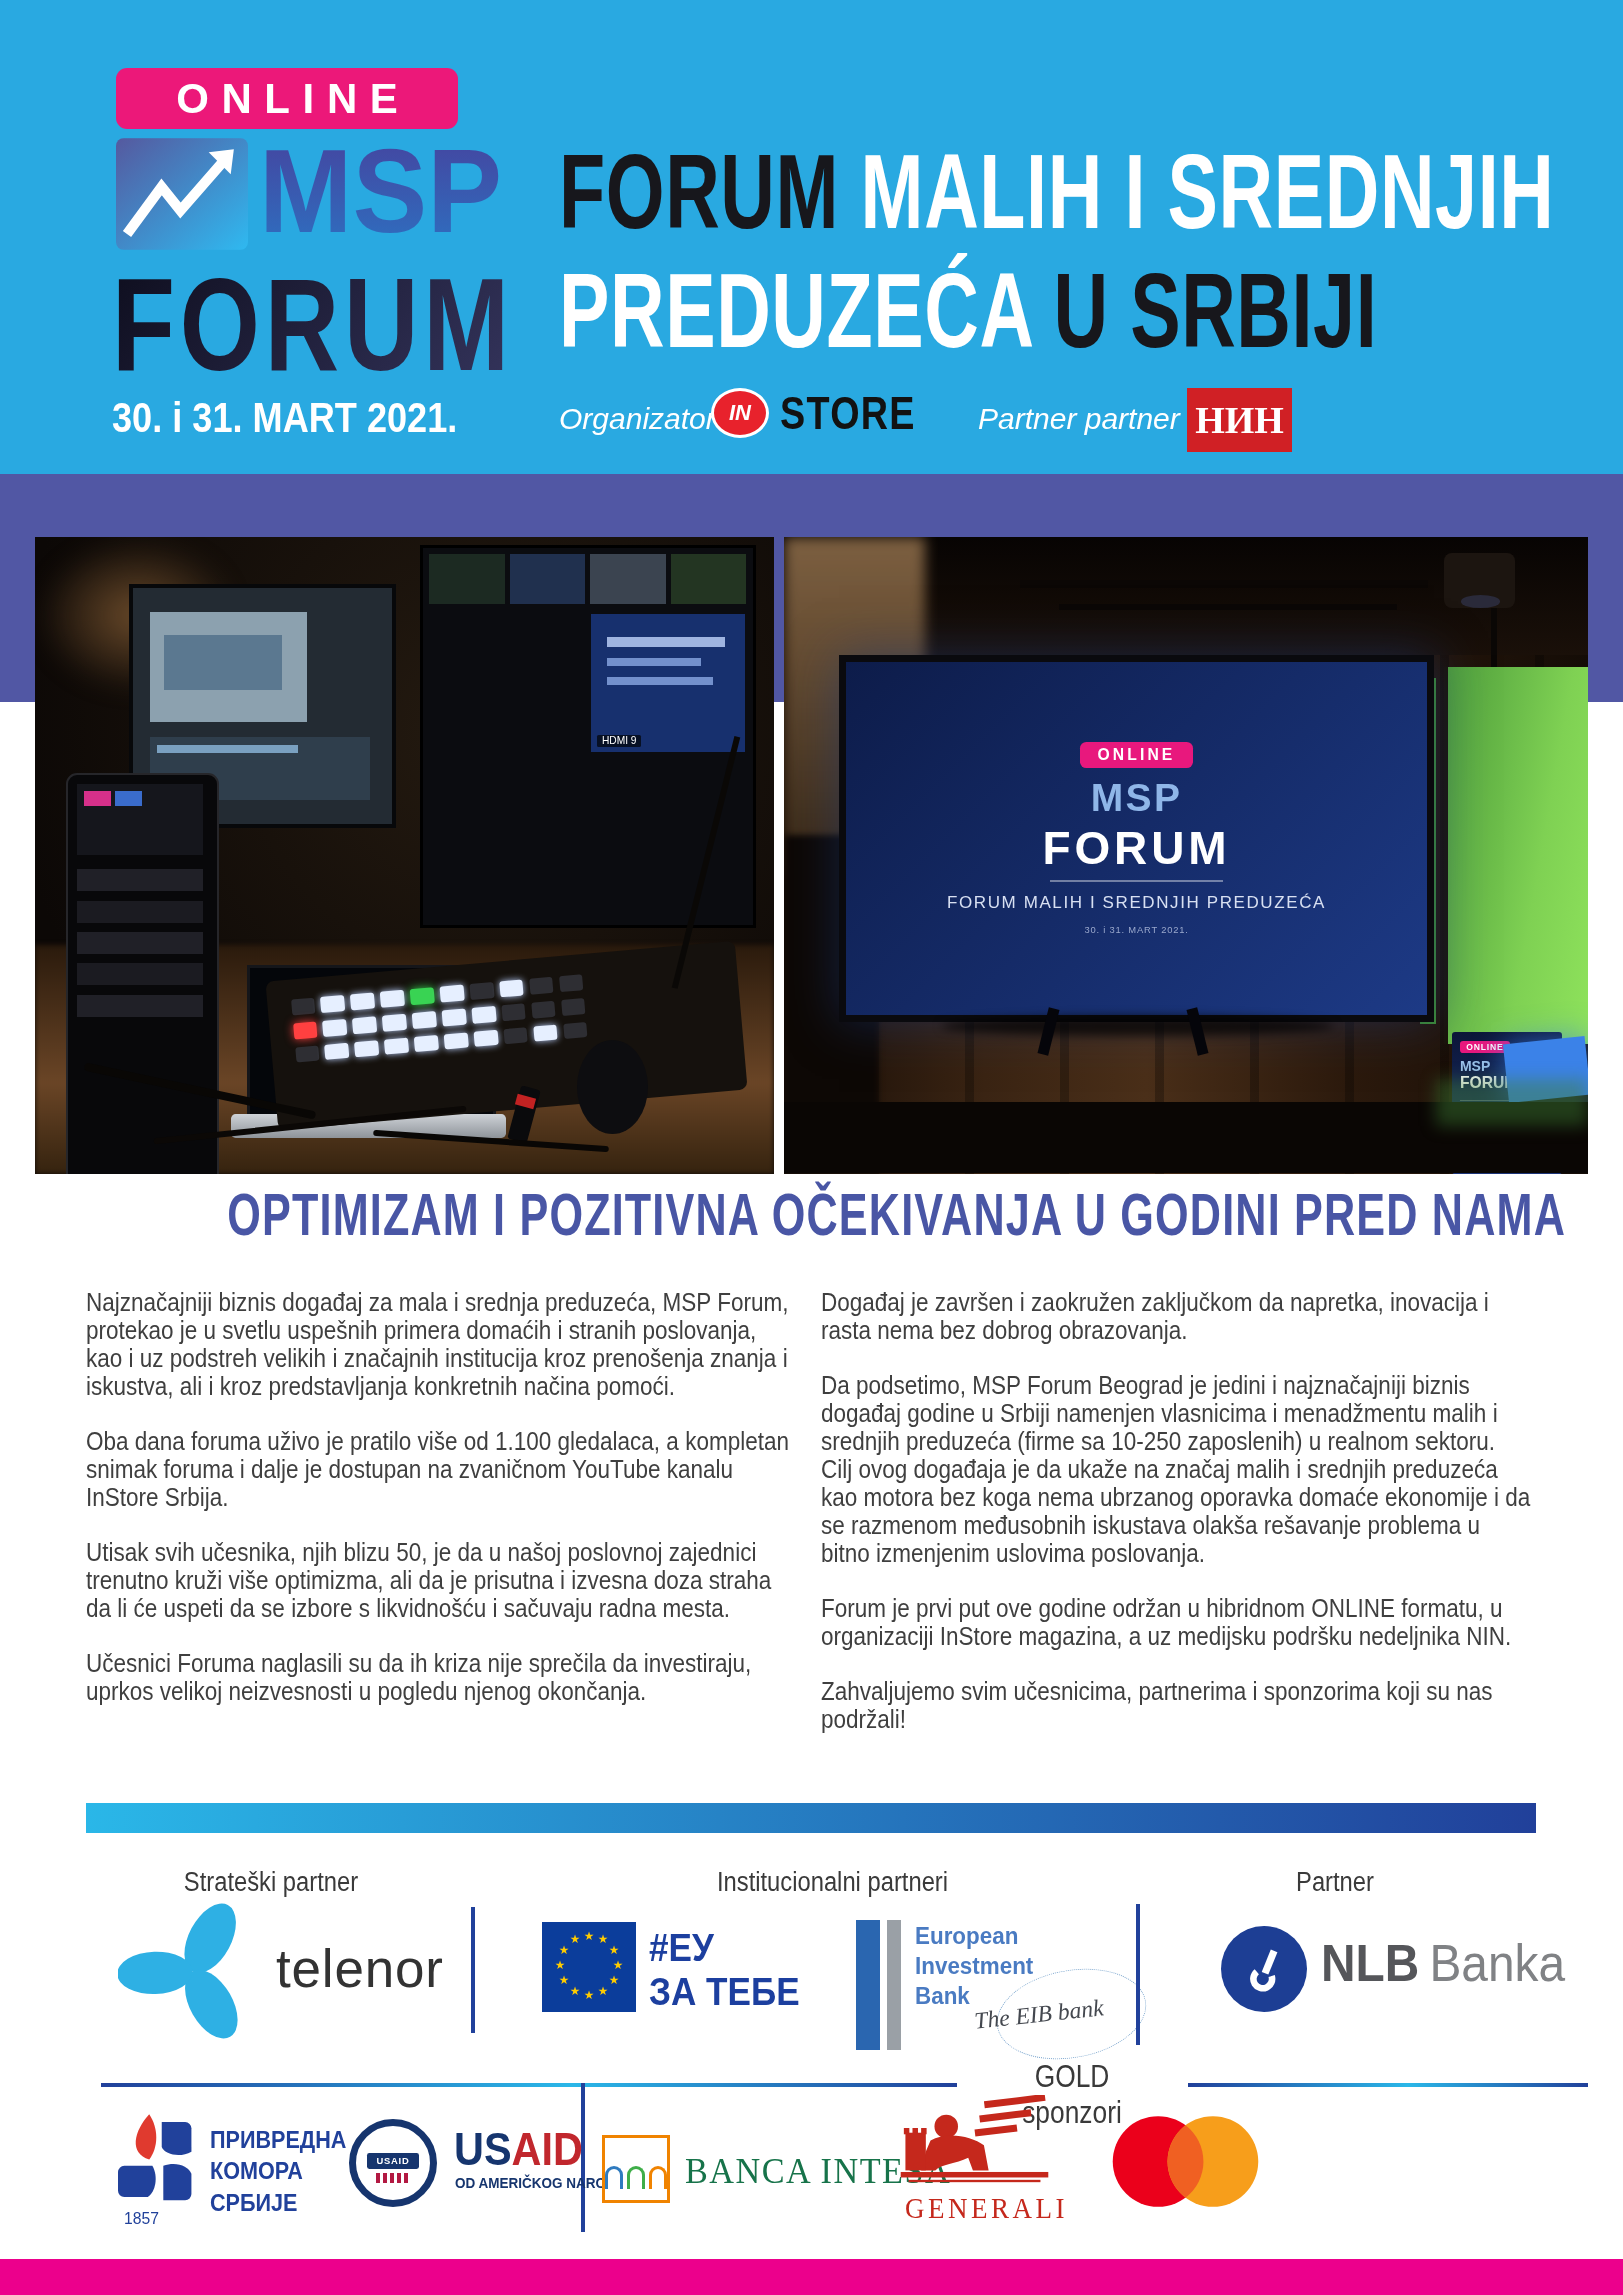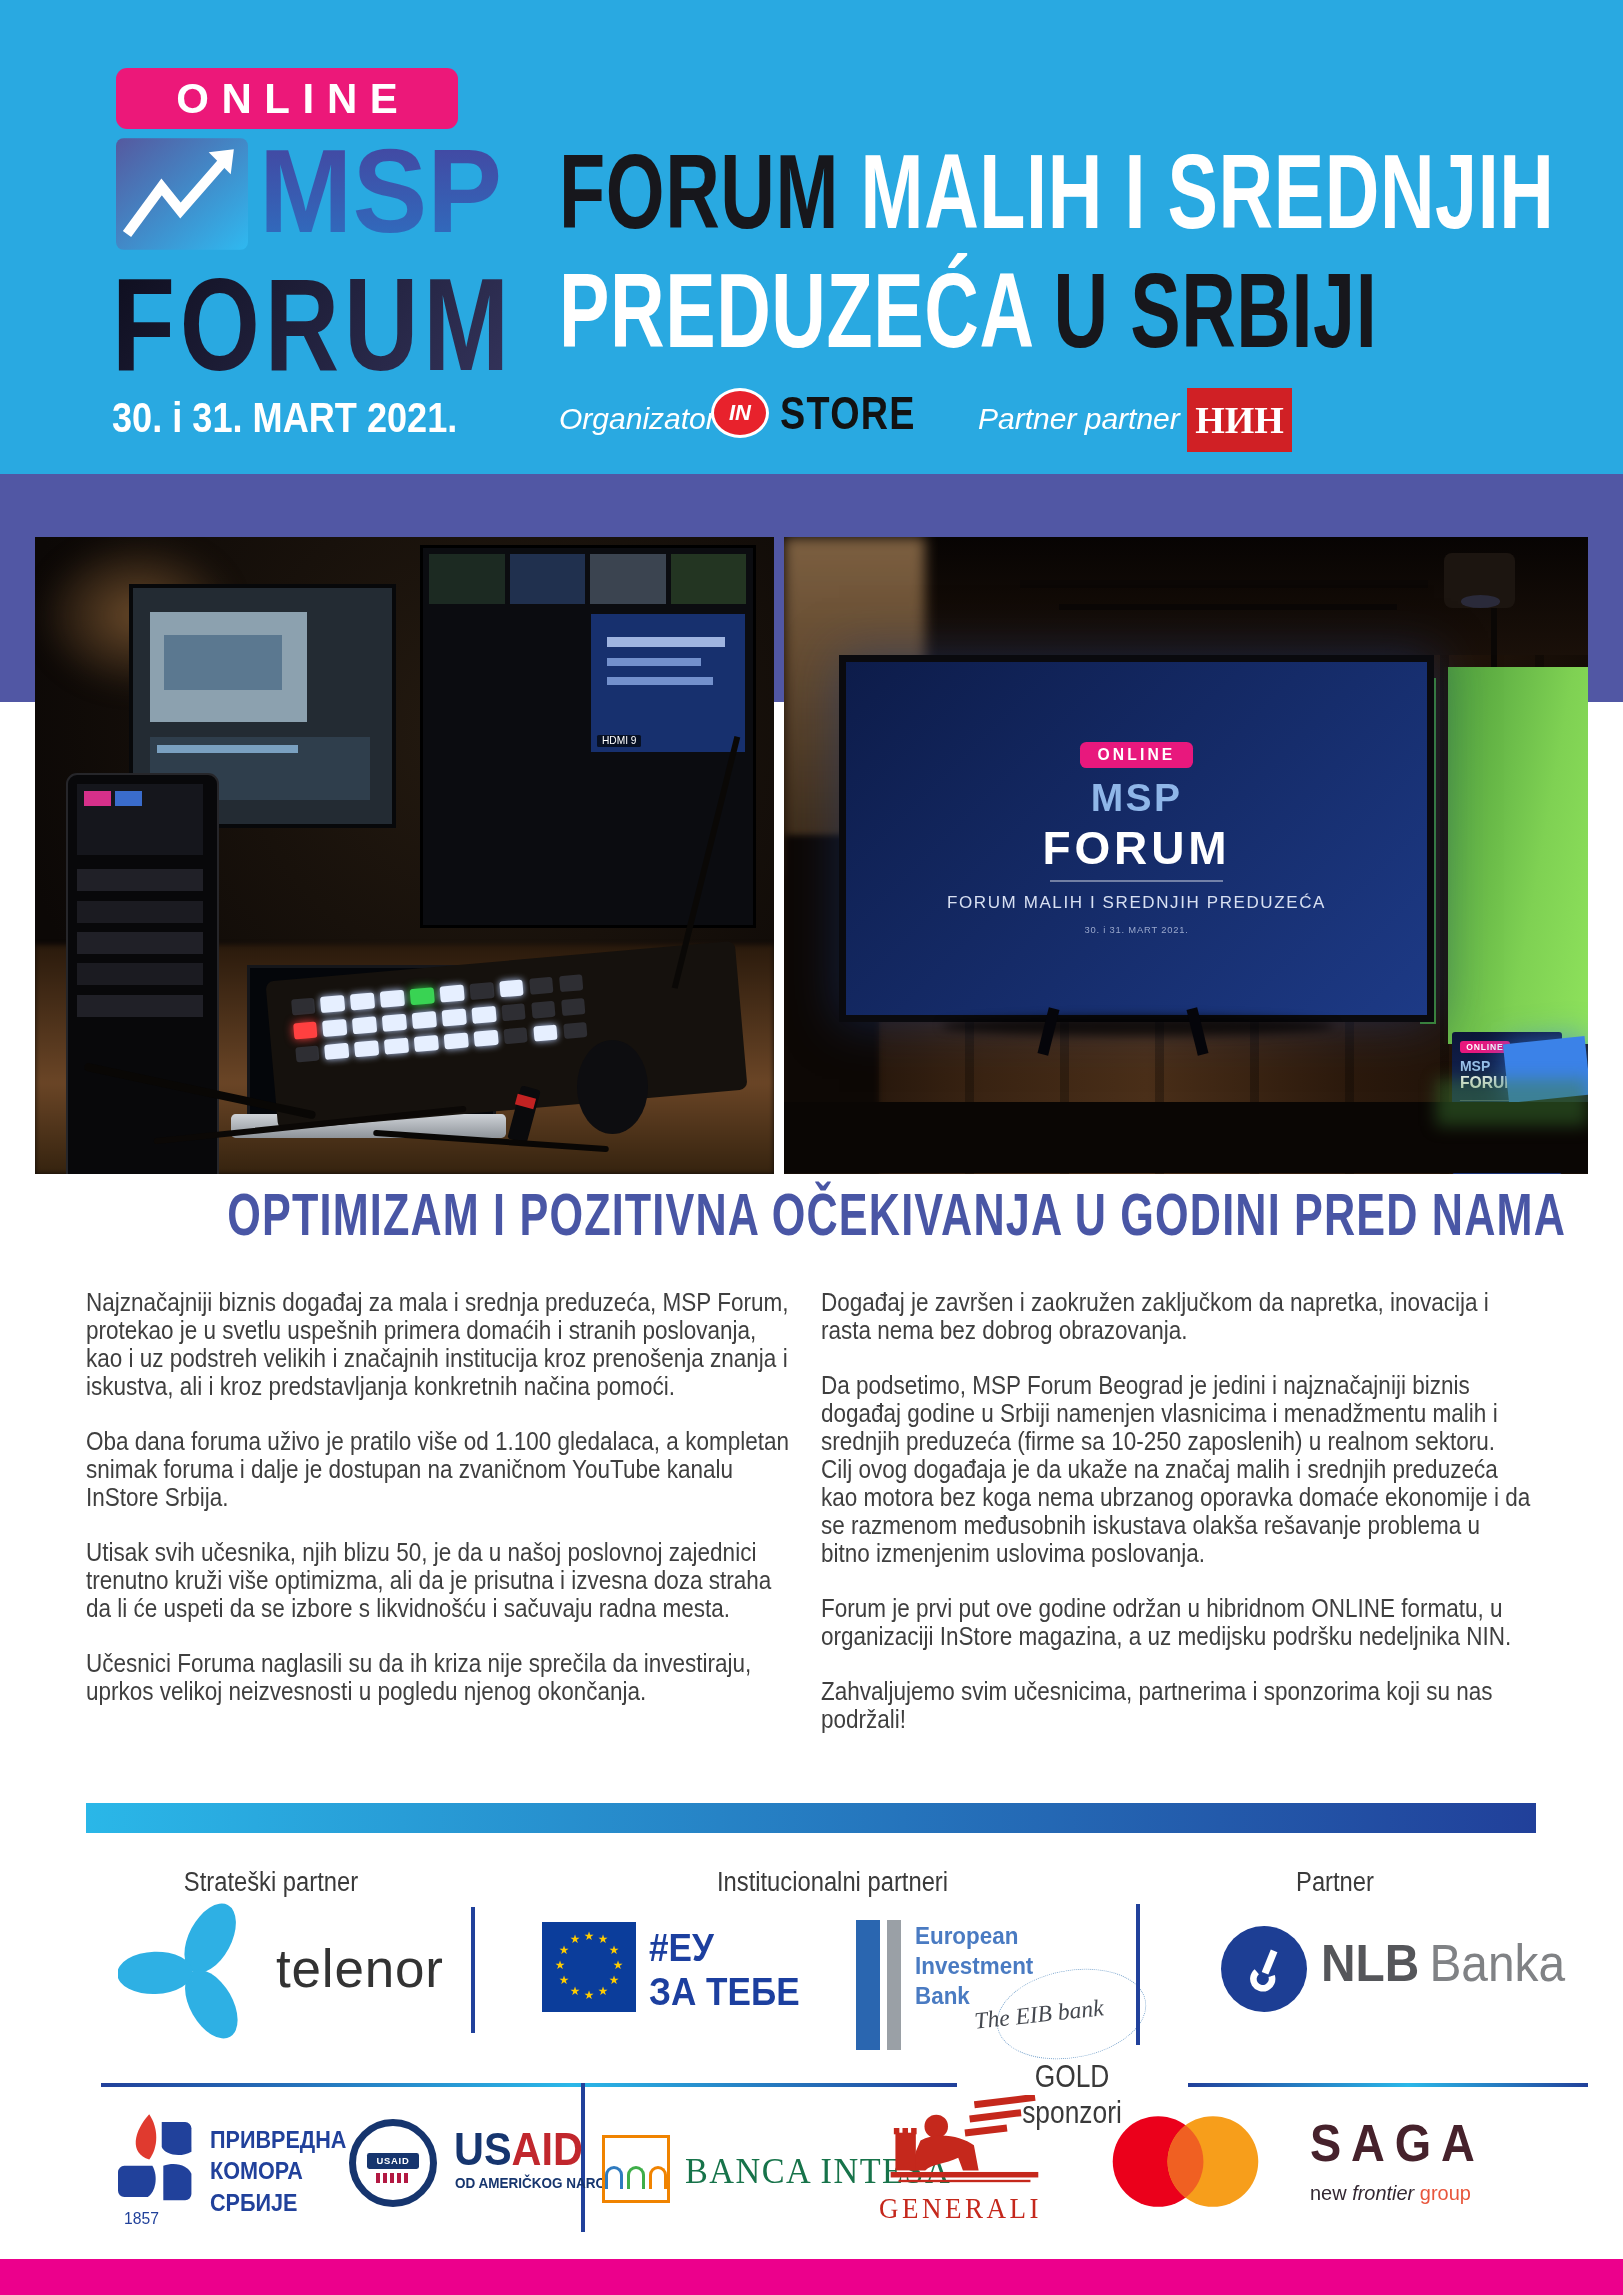--- a/index.html
+++ b/index.html
@@ -83,21 +83,21 @@
         color:#fff;font-size:9.4px;font-weight:900;display:flex;align-items:center;justify-content:center;letter-spacing:0.8px;}
   #seal .stripes{position:absolute;left:20.4px;top:47px;width:35px;height:10.2px;
         background:repeating-linear-gradient(90deg,#b31942 0 3.9px,#fff 3.9px 7px);}
   #usaid-txt{left:454px;top:2122px;font-size:46px;font-weight:900;transform:scaleX(.9);transform-origin:0 0;white-space:nowrap;}
   #usaid-sub{left:455px;top:2174px;font-size:15px;font-weight:700;color:#16356e;transform:scaleX(.9);transform-origin:0 0;white-space:nowrap;}
   #bi-box{left:602px;top:2135px;width:68px;height:68px;border:3.9px solid #f08300;background:#fff;
           display:flex;align-items:flex-end;justify-content:center;gap:4.7px;padding-bottom:11px;box-sizing:border-box;}
   .arc{width:12.6px;height:20.4px;border:3.9px solid;border-bottom:none;border-radius:9.4px 9.4px 0 0;}
   #bi-txt{left:685px;top:2150px;font-family:"Liberation Serif",serif;font-size:36px;color:#17734a;
           letter-spacing:1.6px;transform:scaleX(.95);transform-origin:0 0;white-space:nowrap;}
-  #generali{left:870px;top:2095px;width:173px;text-align:right;}
+  #generali{left:896px;top:2095px;width:173px;text-align:left;}
   #generali .gtxt{font-family:"Liberation Serif",serif;font-size:30px;color:#c5281c;letter-spacing:3.9px;
           transform:scaleX(.9);display:inline-block;margin-top:4.7px;}
   #saga{left:1310px;top:2113px;width:220px;}
   #saga .s1{font-size:52px;font-weight:600;color:#46222c;letter-spacing:11px;transform:scaleX(.9);transform-origin:0 0;display:inline-block;}
   #saga .s2{font-size:21px;margin-top:7.9px;transform:scaleX(.95);transform-origin:0 0;display:block;white-space:nowrap;}
   #saga .n1{color:#332832;} #saga .n2{color:#332832;font-style:italic;} #saga .n3{color:#e8563c;}
   #botbar{left:0;top:2259px;width:1623px;height:37px;background:#ec008c;}
 </style>
 </head>
 <body>
@@ -401,20 +401,16 @@
   </div>
 
   <div class="abs" style="left:1111px;top:2113px;">
     <svg width="149" height="97" viewBox="0 0 190 124">
       <circle cx="60" cy="62" r="58" fill="#eb001b"></circle>
       <circle cx="130" cy="62" r="58" fill="#f79e1b"></circle>
       <path d="M95,15.8 A58,58 0 0 1 95,108.2 A58,58 0 0 1 95,15.8 Z" fill="#f06022"></path>
     </svg>
   </div>
 
-  <div id="saga" class="abs">
-    <span class="s1">SAGA</span>
-    <span class="s2"><span class="n1">new</span> <span class="n2">frontier</span> <span class="n3">group</span></span>
-  </div>
 
   <div id="botbar" class="abs"></div>
 </div>
 
 
 </body></html>

